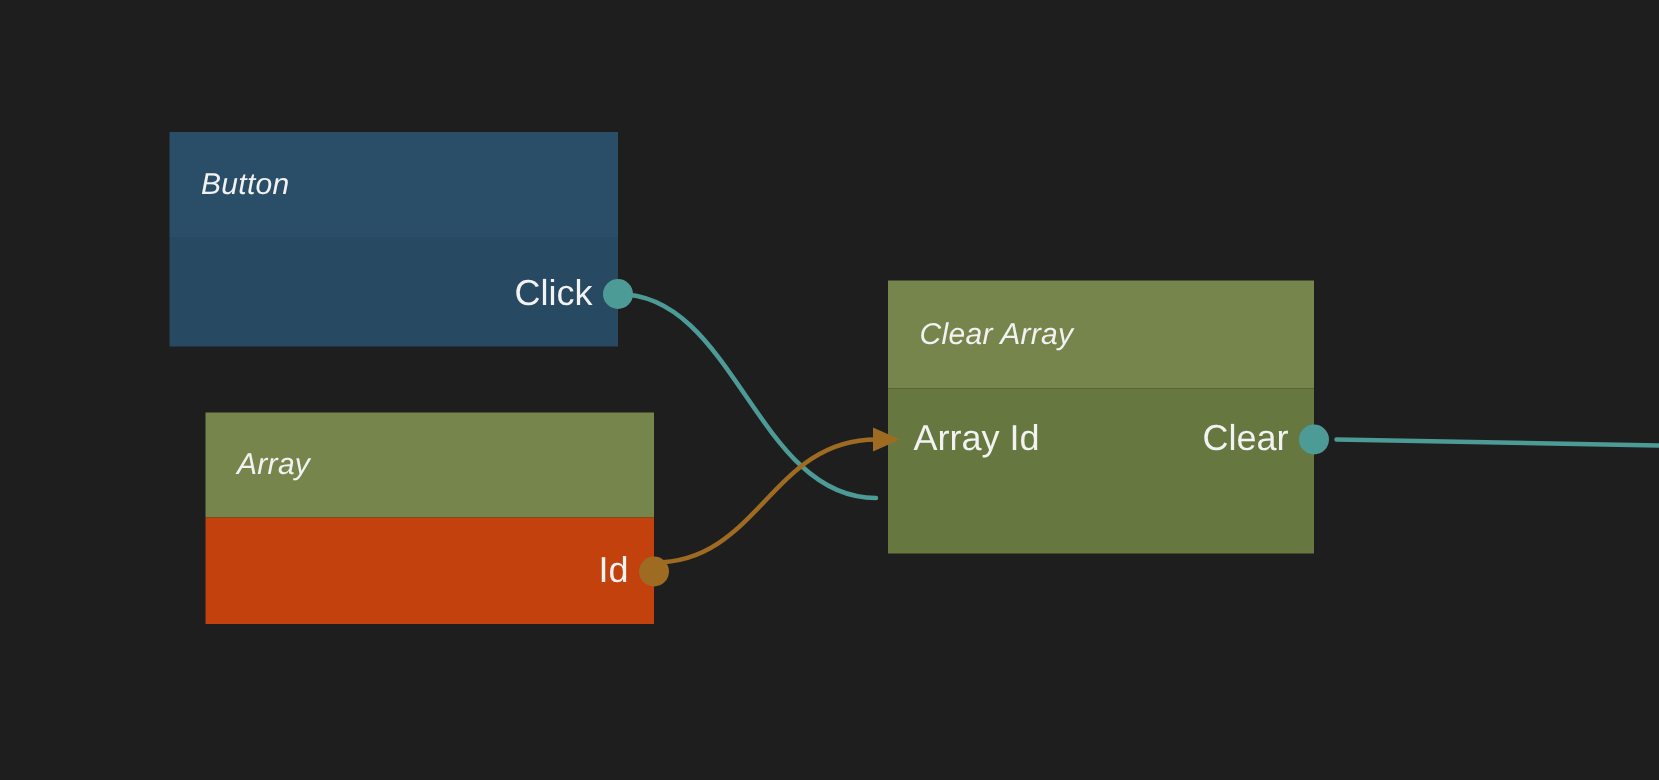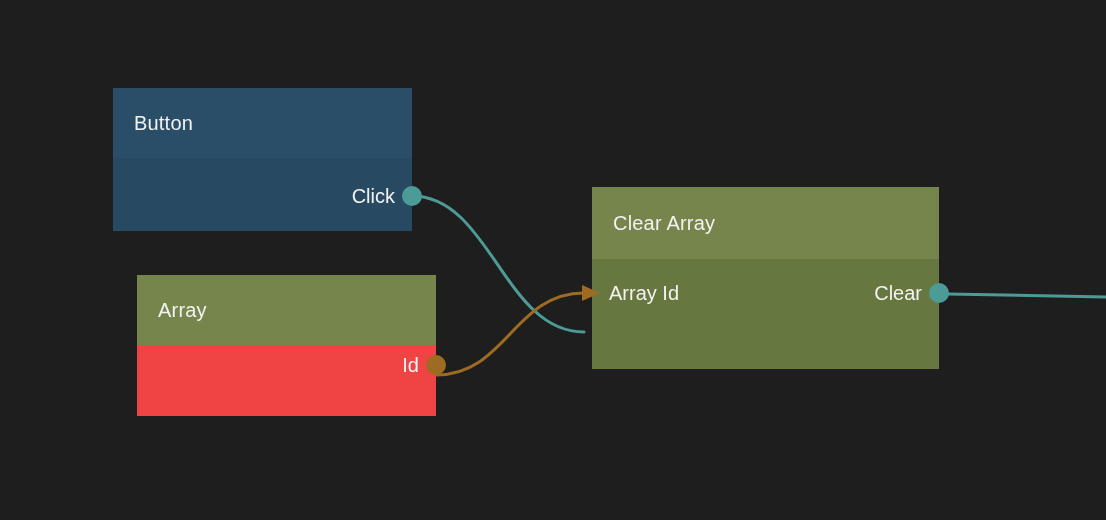--- a/index.html
+++ b/index.html
@@ -7,27 +7,27 @@
     position:relative; width:1106px; height:520px;
     background:#1f1e1e; overflow:hidden;
     font-family:"Liberation Sans","DejaVu Sans",sans-serif;
   }
   svg.wires { position:absolute; left:0; top:0; width:1106px; height:520px; }
   svg.wires path { fill:none; stroke-width:3; stroke-linecap:round; }
 
   .node { position:absolute; color:#f2f2f2; }
   .node-header {
     display:flex; align-items:center;
-    padding:0 21px; font-size:20px; letter-spacing:0.2px;
+    padding:0 21px; font-size:20px; letter-spacing:0.2px;font-style:italic;
   }
   .node-body { display:flex; flex-direction:column; }
   .row {
     position:relative; height:40px; flex:0 0 40px;
     display:flex; align-items:center; justify-content:space-between;
-    padding:0 17px; font-size:20px;
+    padding:0 17px; font-size:24px;
   }
   .row .spacer { flex:1; }
   .port-label { white-space:nowrap; }
   .port-circle {
     position:absolute; right:-10px; top:50%; transform:translateY(-50%);
     width:20px; height:20px; border-radius:50%;
   }
   .port-arrow {
     position:absolute; left:-10px; top:50%; transform:translateY(-50%);
     width:0; height:0;
@@ -57,30 +57,30 @@
         <span class="port-label">Click</span>
         <span class="port-circle" style="background: rgb(77, 155, 150);"></span>
       </div>
     </div>
   </div>
 
   <div class="node" style="left:137px; top:275px; width:299px; height:141px;text-align:right;">
     <div class="node-header" style="height: 70px; background: rgb(117, 133, 75);">
       <span class="node-title">Array</span>
     </div>
-    <div class="node-body" style="height: 71px; box-sizing: border-box; background: #ef4444;">
+    <div class="node-body" style="height: 71px; padding-top: 16px; box-sizing: border-box; background: #c2410c;">
       <div class="row">
         <span class="spacer"></span>
         <span class="port-label">Id</span>
         <span class="port-circle" style="background: rgb(158, 107, 35);"></span>
       </div>
     </div>
   </div>
 
-  <div class="node" style="left:592px; top:187px; width:347px; height:182px;">
+  <div class="node" style="left:592px; top:187px; width:284px; height:182px;">
     <div class="node-header" style="height: 72px; background: rgb(117, 133, 75);">
       <span class="node-title">Clear Array</span>
     </div>
     <div class="node-body" style="height: 110px; padding-top: 14px; box-sizing: border-box; background: rgb(102, 120, 63);">
       <div class="row">
         <span class="port-arrow" style="border-left-color: rgb(158, 107, 35);"></span>
         <span class="port-label">Array Id</span>
         <span class="spacer"></span>
         <span class="port-label">Clear</span>
         <span class="port-circle" style="background: rgb(77, 155, 150);"></span>

